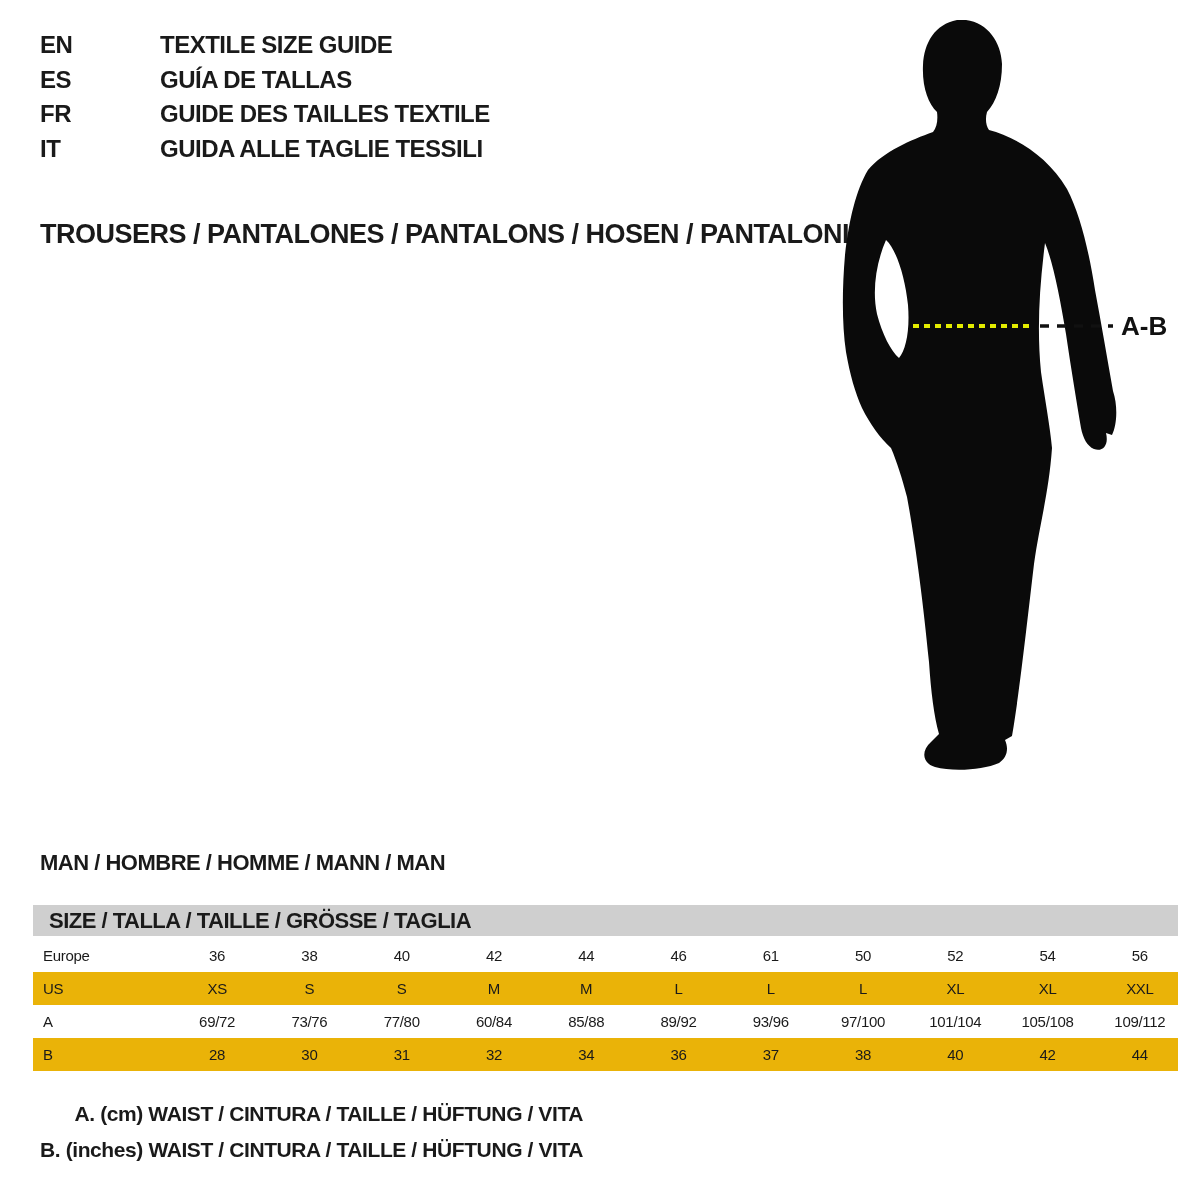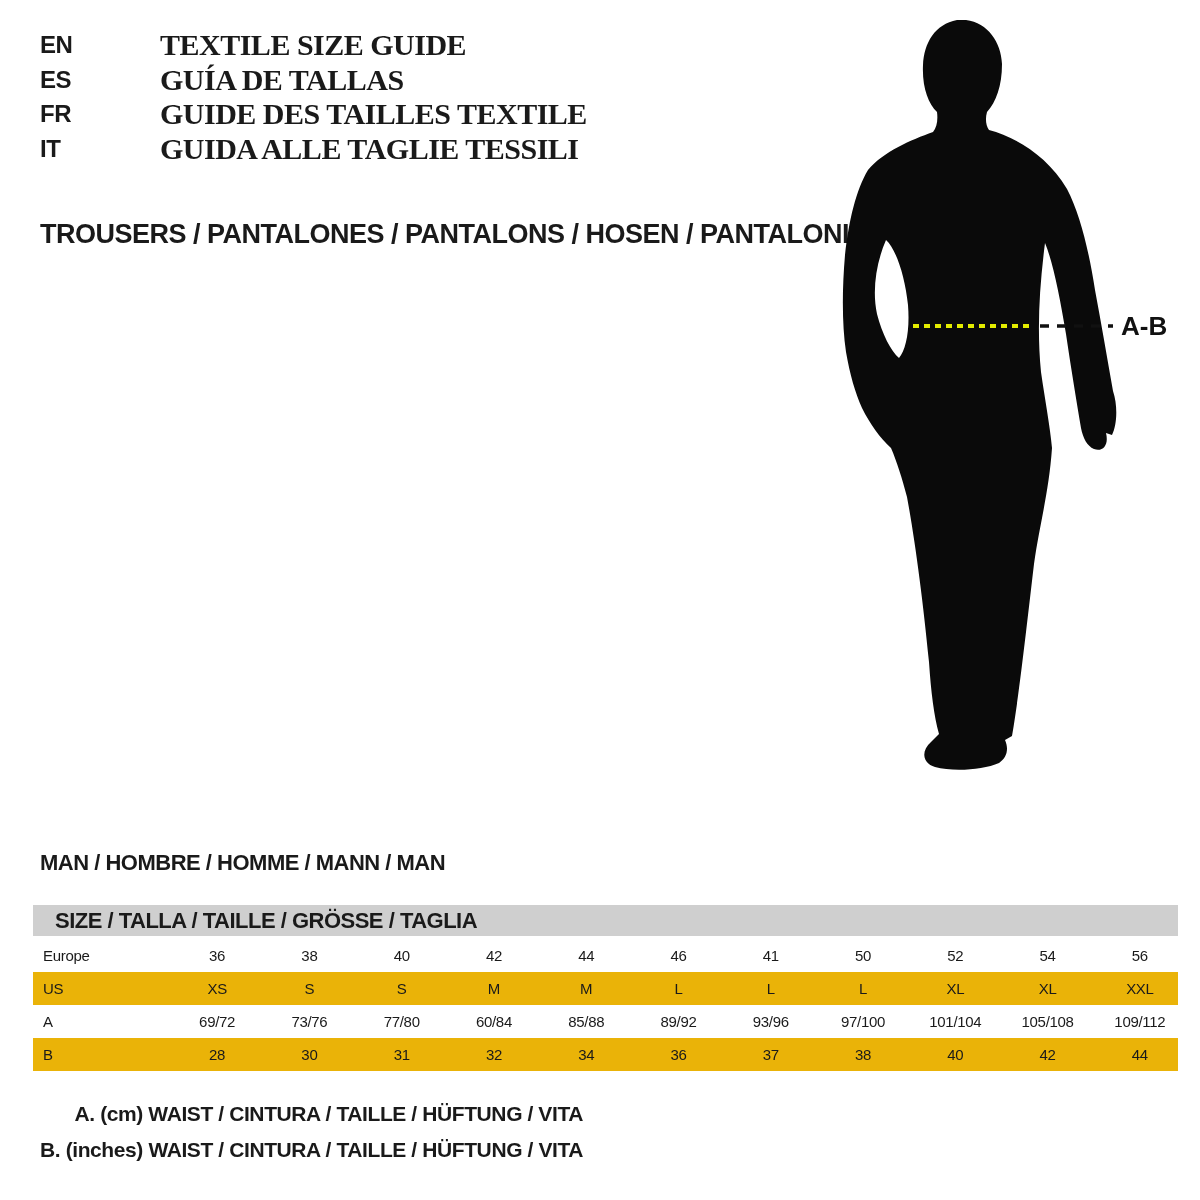--- a/index.html
+++ b/index.html
@@ -6,38 +6,38 @@
   body{
     width:1200px;height:1200px;position:relative;overflow:hidden;
     background:#ffffff;
     font-family:"Liberation Sans","DejaVu Sans",sans-serif;
     color:#1a1a1a;
   }
   
   .lang-block{position:absolute;left:40px;top:28px;}
   .lang-row{display:flex;height:34.5px;align-items:center;gap:48px;}
   .lang-code{width:72px;font-size:24px;font-weight:700;letter-spacing:-0.5px;}
-  .lang-label{font-size:30px;font-weight:700;letter-spacing:-0.5px;white-space:nowrap;font-family:Liberation Serif, serif;}
+  .lang-label{font-size:24px;font-weight:700;letter-spacing:-0.5px;white-space:nowrap;}
   
   .category-title{
     position:absolute;left:40px;top:219px;
     font-size:27px;font-weight:700;letter-spacing:-0.5px;white-space:nowrap;
   }
   
   .figure-wrap{position:absolute;left:800px;top:0;width:400px;height:800px;}
   
   .section-title{
     position:absolute;left:40px;top:850px;
     font-size:22px;font-weight:700;letter-spacing:-0.5px;white-space:nowrap;
   }
   
   .size-table{position:absolute;left:33px;top:905px;width:1145px;}
   .table-header{
     height:31px;line-height:31px;background:#cfcfcf;
-    padding-left:22px;font-size:22px;font-weight:700;letter-spacing:-0.5px;
+    padding-left:16px;font-size:22px;font-weight:700;letter-spacing:-0.5px;
     margin-bottom:3px;box-sizing:border-box;
   }
   .trow{
     display:grid;grid-template-columns:130px repeat(11,1fr);
     height:33px;line-height:33px;font-size:15px;letter-spacing:-0.3px;gap:16px;
   }
   .trow.alt{background:#eab308;}
   .rlabel{padding-left:10px;text-align:left;}
   .cell{text-align:center;}
   
@@ -123,21 +123,21 @@
   <div class="table-header">SIZE / TALLA / TAILLE / GRÖSSE / TAGLIA</div>
 
   <div class="trow">
     <div class="rlabel">Europe</div>
     <div class="cell">36</div>
     <div class="cell">38</div>
     <div class="cell">40</div>
     <div class="cell">42</div>
     <div class="cell">44</div>
     <div class="cell">46</div>
-    <div class="cell">41</div>
+    <div class="cell">61</div>
     <div class="cell">50</div>
     <div class="cell">52</div>
     <div class="cell">54</div>
     <div class="cell">56</div>
   </div>
 
   <div class="trow alt">
     <div class="rlabel">US</div>
     <div class="cell">XS</div>
     <div class="cell">S</div>

